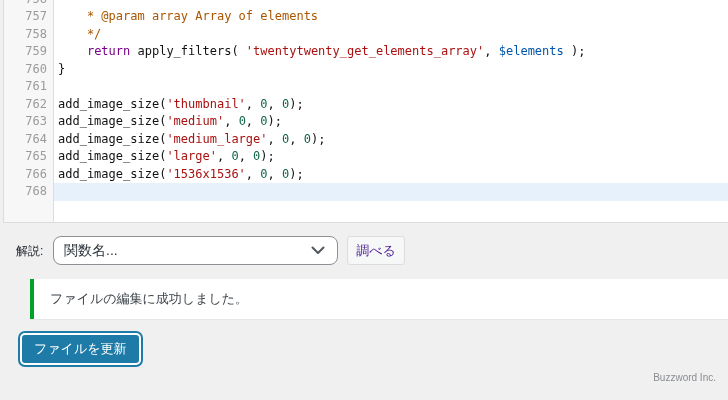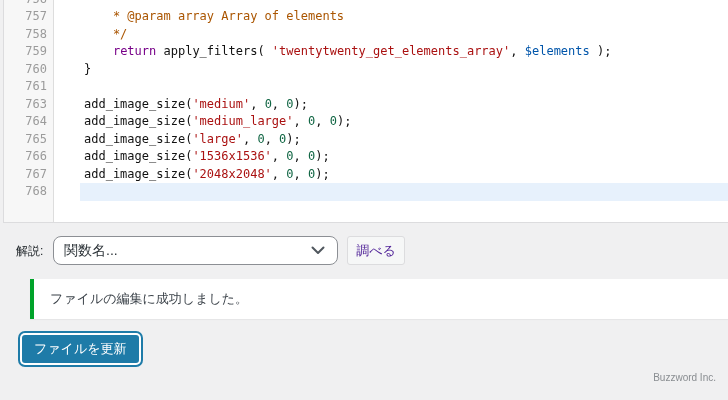--- a/index.html
+++ b/index.html
@@ -20,21 +20,21 @@
     overflow:hidden;
   }
   .gutter-bg {
     position:absolute; left:0; top:0; bottom:0; width:50px;
     background:#f7f7f7;
     border-right:1px solid #ddd;
   }
   .rows { position:absolute; left:0; right:0; top:-9.5px; }
   .row {
     display:flex; height:17.5px; line-height:17.5px;
-    font-family:"DejaVu Sans Mono", monospace; font-size:12px;gap:26px;
+    font-family:"DejaVu Sans Mono", monospace; font-size:12px;
   }
   .ln {
     flex:0 0 50px; padding-right:7px; text-align:right;
     color:#9b9b9b;
   }
   .code { flex:1; padding-left:4px; white-space:pre; color:#111; }
   .row.active .code { background:var(--c-activeline); }
   .tok-comment  { color:var(--c-comment); }
   .tok-keyword  { color:var(--c-keyword); }
   .tok-string   { color:var(--c-string); }
@@ -109,38 +109,38 @@
       </div>
       <div class="row">
         <div class="ln">760</div>
         <div class="code"><span class="tok-plain">}</span></div>
       </div>
       <div class="row">
         <div class="ln">761</div>
         <div class="code"></div>
       </div>
       <div class="row">
+        <div class="ln">762</div>
+        <div class="code"><span class="tok-plain">add_image_size(</span><span class="tok-string">'thumbnail'</span><span class="tok-plain">, </span><span class="tok-number">0</span><span class="tok-plain">, </span><span class="tok-number">0</span><span class="tok-plain">);</span></div>
+      </div>
+      <div class="row">
         <div class="ln">763</div>
         <div class="code"><span class="tok-plain">add_image_size(</span><span class="tok-string">'medium'</span><span class="tok-plain">, </span><span class="tok-number">0</span><span class="tok-plain">, </span><span class="tok-number">0</span><span class="tok-plain">);</span></div>
       </div>
       <div class="row">
         <div class="ln">764</div>
         <div class="code"><span class="tok-plain">add_image_size(</span><span class="tok-string">'medium_large'</span><span class="tok-plain">, </span><span class="tok-number">0</span><span class="tok-plain">, </span><span class="tok-number">0</span><span class="tok-plain">);</span></div>
       </div>
       <div class="row">
         <div class="ln">765</div>
         <div class="code"><span class="tok-plain">add_image_size(</span><span class="tok-string">'large'</span><span class="tok-plain">, </span><span class="tok-number">0</span><span class="tok-plain">, </span><span class="tok-number">0</span><span class="tok-plain">);</span></div>
       </div>
       <div class="row">
         <div class="ln">766</div>
         <div class="code"><span class="tok-plain">add_image_size(</span><span class="tok-string">'1536x1536'</span><span class="tok-plain">, </span><span class="tok-number">0</span><span class="tok-plain">, </span><span class="tok-number">0</span><span class="tok-plain">);</span></div>
-      </div>
-      <div class="row">
-        <div class="ln">767</div>
-        <div class="code"><span class="tok-plain">add_image_size(</span><span class="tok-string">'2048x2048'</span><span class="tok-plain">, </span><span class="tok-number">0</span><span class="tok-plain">, </span><span class="tok-number">0</span><span class="tok-plain">);</span></div>
       </div>
       <div class="row active">
         <div class="ln">768</div>
         <div class="code"></div>
       </div>
     </div>
 </div>
 
 <span class="lookup-label">解説:</span>
 

